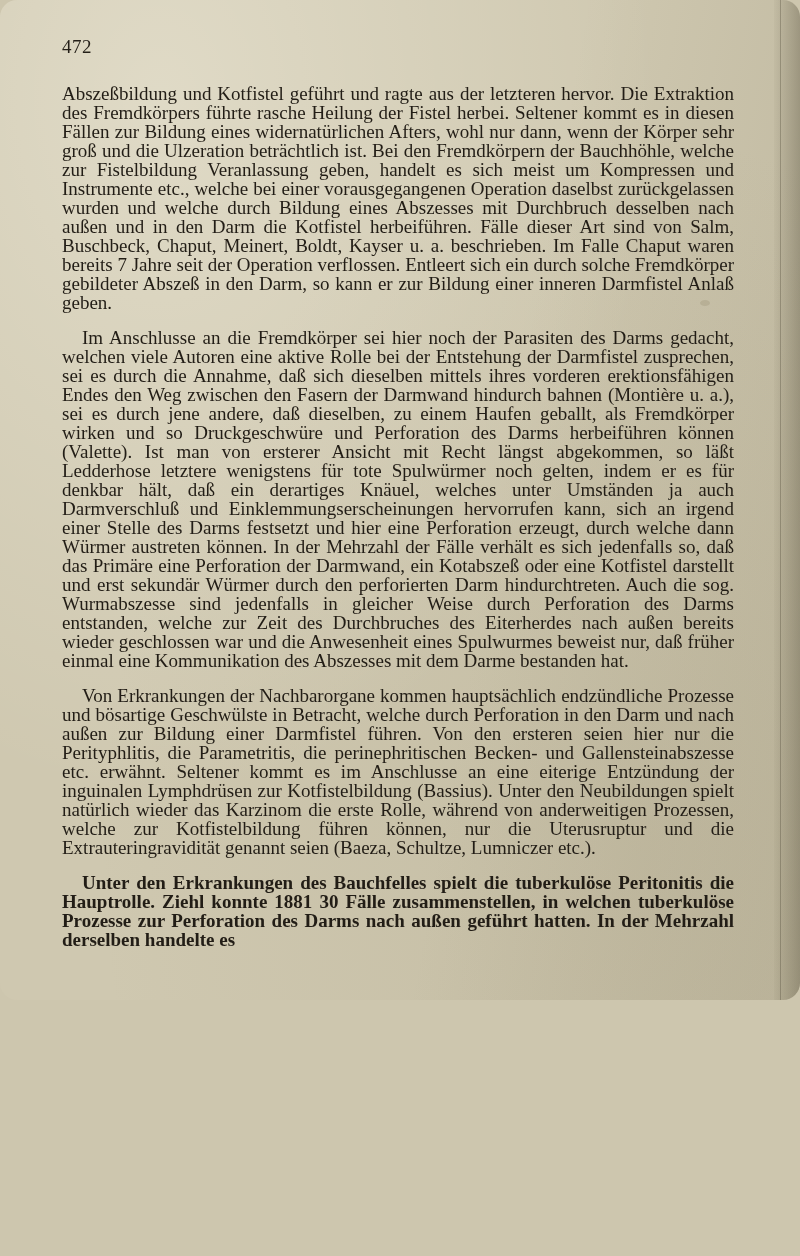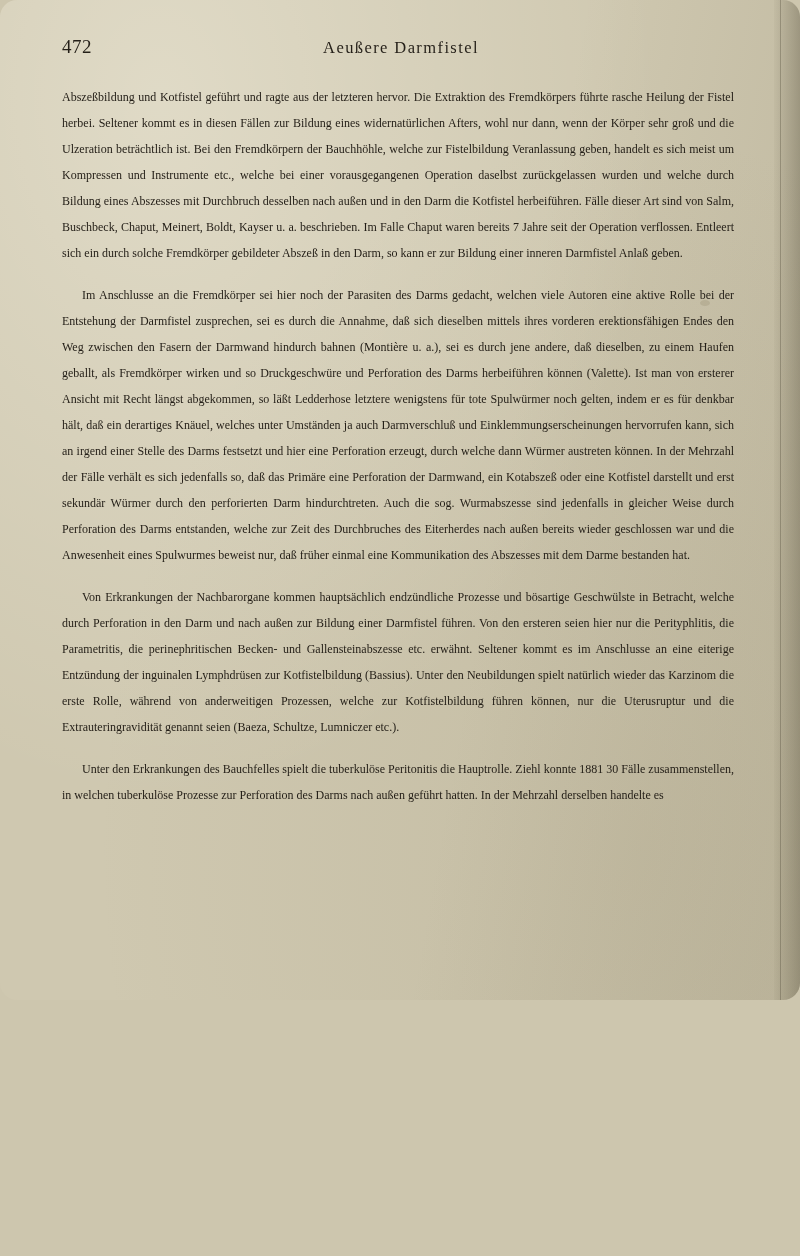--- a/index.html
+++ b/index.html
@@ -71,52 +71,52 @@
   .head-title {
     flex: 1;
     text-align: center;
     font-size: 16.5px;
     letter-spacing: 1.4px;
     color: #241f18;
     padding-right: 40px;
   }
   p.body {
     margin: 0;
-    font-size: 12px;
-    line-height: 26px;
+    font-size: 19px;
+    line-height: 19px;
     text-align: justify;
     text-justify: inter-word;
     color: #221d16;
     hyphens: manual;
   }
   p.body + p.body {
     margin-top: 16px;
   }
   .indent {
     text-indent: 20px;
   }
   .small-last {
     font-size: 16.6px;
     line-height: 22.6px;
+    font-weight: bold;
   }
   .blot {
     position: absolute;
     border-radius: 50%;
     pointer-events: none;
   }
 </style>
 </head>
 <body>
 
 <div class="page">
   <div class="content">
 
     <div class="running-head">
       <span class="folio">472</span>
-      <span class="head-title">Aeußere Darmfistel</span>
     </div>
 
     <p class="body">Abszeßbildung und Kotfistel geführt und ragte aus der letzteren hervor. Die Extraktion des Fremdkörpers führte rasche Heilung der Fistel herbei. Seltener kommt es in diesen Fällen zur Bildung eines widernatürlichen Afters, wohl nur dann, wenn der Körper sehr groß und die Ulzeration beträchtlich ist. Bei den Fremdkörpern der Bauchhöhle, welche zur Fistelbildung Veranlassung geben, handelt es sich meist um Kompressen und Instrumente etc., welche bei einer vorausgegangenen Operation daselbst zurückgelassen wurden und welche durch Bildung eines Abszesses mit Durchbruch desselben nach außen und in den Darm die Kotfistel herbeiführen. Fälle dieser Art sind von Salm, Buschbeck, Chaput, Meinert, Boldt, Kayser u. a. beschrieben. Im Falle Chaput waren bereits 7 Jahre seit der Operation verflossen. Entleert sich ein durch solche Fremdkörper gebildeter Abszeß in den Darm, so kann er zur Bildung einer inneren Darmfistel Anlaß geben.</p>
     <p class="body indent">Im Anschlusse an die Fremdkörper sei hier noch der Parasiten des Darms gedacht, welchen viele Autoren eine aktive Rolle bei der Entstehung der Darmfistel zusprechen, sei es durch die Annahme, daß sich dieselben mittels ihres vorderen erektionsfähigen Endes den Weg zwischen den Fasern der Darmwand hindurch bahnen (Montière u. a.), sei es durch jene andere, daß dieselben, zu einem Haufen geballt, als Fremdkörper wirken und so Druckgeschwüre und Perforation des Darms herbeiführen können (Valette). Ist man von ersterer Ansicht mit Recht längst abgekommen, so läßt Ledderhose letztere wenigstens für tote Spulwürmer noch gelten, indem er es für denkbar hält, daß ein derartiges Knäuel, welches unter Umständen ja auch Darmverschluß und Einklemmungserscheinungen hervorrufen kann, sich an irgend einer Stelle des Darms festsetzt und hier eine Perforation erzeugt, durch welche dann Würmer austreten können. In der Mehrzahl der Fälle verhält es sich jedenfalls so, daß das Primäre eine Perforation der Darmwand, ein Kotabszeß oder eine Kotfistel darstellt und erst sekundär Würmer durch den perforierten Darm hindurchtreten. Auch die sog. Wurmabszesse sind jedenfalls in gleicher Weise durch Perforation des Darms entstanden, welche zur Zeit des Durchbruches des Eiterherdes nach außen bereits wieder geschlossen war und die Anwesenheit eines Spulwurmes beweist nur, daß früher einmal eine Kommunikation des Abszesses mit dem Darme bestanden hat.</p>
     <p class="body indent">Von Erkrankungen der Nachbarorgane kommen hauptsächlich endzündliche Prozesse und bösartige Geschwülste in Betracht, welche durch Perforation in den Darm und nach außen zur Bildung einer Darmfistel führen. Von den ersteren seien hier nur die Perityphlitis, die Parametritis, die perinephritischen Becken- und Gallensteinabszesse etc. erwähnt. Seltener kommt es im Anschlusse an eine eiterige Entzündung der inguinalen Lymphdrüsen zur Kotfistelbildung (Bassius). Unter den Neubildungen spielt natürlich wieder das Karzinom die erste Rolle, während von anderweitigen Prozessen, welche zur Kotfistelbildung führen können, nur die Uterusruptur und die Extrauteringravidität genannt seien (Baeza, Schultze, Lumniczer etc.).</p>
     <p class="body indent small-last">Unter den Erkrankungen des Bauchfelles spielt die tuberkulöse Peritonitis die Hauptrolle. Ziehl konnte 1881 30 Fälle zusammenstellen, in welchen tuberkulöse Prozesse zur Perforation des Darms nach außen geführt hatten. In der Mehrzahl derselben handelte es</p>
 
   </div>
 
   <div class="right-edge"></div>

